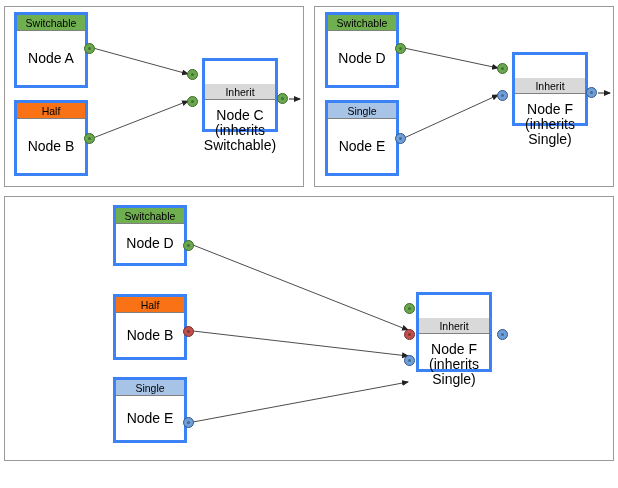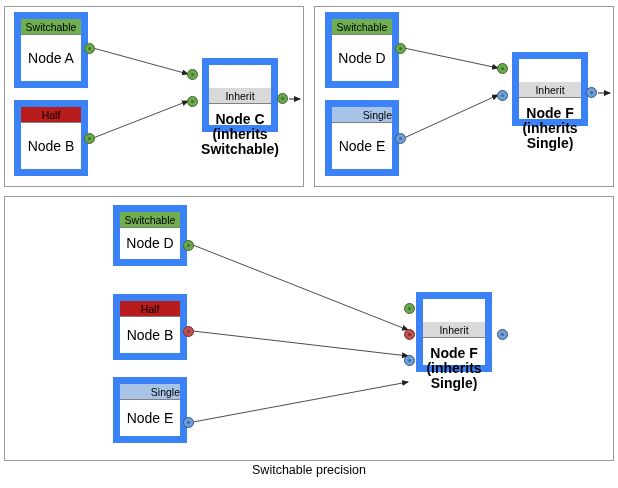--- a/index.html
+++ b/index.html
@@ -18,57 +18,56 @@
     overflow: hidden;
   }
   .panel {
     position: absolute;
     border: 1px solid #9a9a9a;
     background: #ffffff;
     box-sizing: border-box;
   }
   .node {
     position: absolute;
-    border: 7px solid #3b82f6;
+    border: 3px solid #3b82f6;
     background: #ffffff;
     box-sizing: border-box;
     z-index: 3;
   }
   .node-header {
     height: 16px;
     line-height: 16px;
     text-align: center;
     font-size: 10.5px;
     color: #000000;
     border-bottom: 1px solid #808080;
     box-sizing: border-box;
     overflow: hidden;
     white-space: nowrap;
   }
   .node-header.hdr-switchable { background: #6faf4f; }
-  .node-header.hdr-half       { background: #b91c1c; }
-  .node-header.hdr-single     { background: #a7c3e5; text-align: right; }
+  .node-header.hdr-half       { background: #f97316; }
+  .node-header.hdr-single     { background: #a7c3e5; }
   .node-header.hdr-inherit    { background: #d9d9d9; margin-top: 23px; }
 
   .node-body {
     display: flex;
     align-items: center;
     justify-content: center;
     height: calc(100% - 16px);
     box-sizing: border-box;
     text-align: center;
     font-size: 14px;
     color: #000000;
     line-height: 15px;
     padding: 0 2px;
   }
   .node-body.body-top {
     align-items: flex-start;
     padding-top: 8px;
-    font-weight: bold;
   }
 
   .port {
     position: absolute;
     width: 11px;
     height: 11px;
     border-radius: 50%;
     box-sizing: border-box;
     z-index: 6;
     display: block;
@@ -220,15 +219,14 @@
         <div>(inherits</div>
         <div>Single)</div>
       </div>
     </div>
   </div>
   <span class="port green" style="left:404px; top:303px;"></span>
   <span class="port red" style="left:404px; top:329px;"></span>
   <span class="port blue" style="left:404px; top:355px;"></span>
   <span class="port blue" style="left:497px; top:329px;"></span>
 
-  <div class="caption" style="left:0; top:463px;">Switchable precision</div>
 
 </div>
 
 </body></html>

